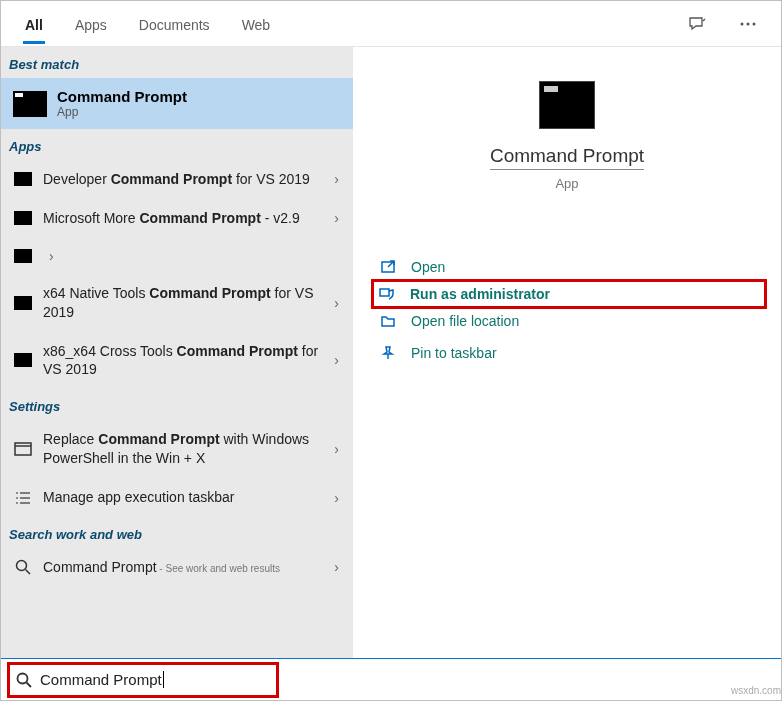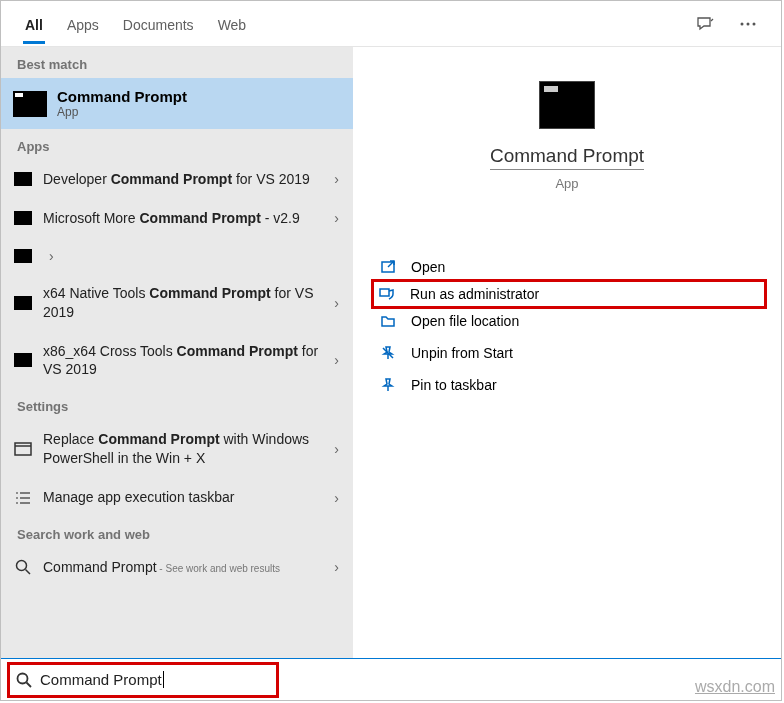--- a/index.html
+++ b/index.html
@@ -1,34 +1,34 @@
 <!DOCTYPE html>
 <html><head>
 <meta charset="utf-8">
 <style>
   * { box-sizing: border-box; margin: 0; padding: 0; font-family: "Segoe UI", Arial, sans-serif; }
   body { width: 784px; height: 703px; background: #fff; color: #000; font-size: 14px; position: relative; }
   .window { width: 782px; height: 701px; border: 1px solid #bfbfbf; position: relative; background: #fff; }
 
   
-  .tabbar { display: flex; align-items: center; height: 46px; padding: 0 12px; border-bottom: 1px solid #e5e5e5; }
+  .tabbar { display: flex; align-items: center; height: 46px; padding: 0 12px; border-bottom: 1px solid #e5e5e5; gap: 8px; }
   .tab { padding: 12px 12px 10px; color: #606060; cursor: pointer; position: relative; font-size: 14px; }
   .tab.active { color: #222; font-weight: 600; }
   .tab.active::after { content:""; position:absolute; left:10px; right:10px; bottom:-1px; height:3px; background:#0078d4; }
   .chev { margin-left: 4px; font-size: 10px; }
   .tabbar-spacer { flex: 1; }
   .tab-icon { color: #555; padding: 6px 12px; cursor: pointer; }
   svg { display: block; }
 
   
   .cols { display: flex; height: calc(100% - 46px - 42px); }
   .left { width: 352px; background: #e9e9e9; overflow: hidden; position: relative; }
   .right { flex: 1; background: #fff; padding-top: 18px; }
 
-  .section-header { font-size: 13px; font-weight: 600; color: #737373; padding: 10px 16px 6px; }
+  .section-header { font-size: 13px; font-weight: 600; color: #0c4a6e; padding: 10px 8px 6px; font-style: italic; }
 
   
   .best-match { display: flex; align-items: center; background: #b9d7f1; padding: 10px 12px; }
   .bm-icon { width: 34px; height: 26px; background: #000; margin-right: 10px; position: relative; flex-shrink:0; }
   .bm-icon::before { content:""; position:absolute; top:2px; left:2px; width:8px; height:4px; background:#fff; }
   .bm-title { font-weight: 600; font-size: 15px; }
   .bm-sub { font-size: 12px; color: #555; }
 
   
   .item { display: flex; align-items: center; padding: 10px 8px 10px 12px; cursor: pointer; }
@@ -41,31 +41,31 @@
   .sub { font-size: 10px; color: #777; }
 
   
   .detail { text-align: center; padding: 16px 20px 0; }
   .detail-icon { width: 56px; height: 48px; background:#000; margin: 0 auto 16px; border:1px solid #444; position:relative; }
   .detail-icon::before { content:""; position:absolute; top:4px; left:4px; width:14px; height:6px; background:#ccc; }
   .detail-title { font-size: 19px; color:#333; border-bottom: 1px solid #888; display:inline-block; padding-bottom: 2px; }
   .detail-sub { font-size: 13px; color: #777; margin-top: 6px; }
 
   .actions { margin-top: 60px; padding: 0 20px; }
-  .action { display:flex; align-items:center; padding: 8px 0 8px 4px; cursor:pointer; font-size:14px; color:#000000; }
+  .action { display:flex; align-items:center; padding: 8px 0 8px 4px; cursor:pointer; font-size:14px; color:#0f766e; }
   .action .aicon { width: 22px; color:#0067c0; margin-right: 12px; display:flex; justify-content:center; }
-  .red-box { border: 3px solid #d40000; padding: 4px 6px 4px 2px; margin: -4px -6px -4px -2px; }
+  .red-box { border: 3px solid #d40000; padding: 4px 6px 4px 2px; margin: -4px -6px -4px -2px; font-weight: bold; }
 
   
   .searchbar { position:absolute; left:0; right:0; bottom:0; height:42px; border-top:1px solid #0078d4; background:#fff; display:flex; align-items:center; }
   .search-red { border:3px solid #d40000; display:flex; align-items:center; height:36px; width:272px; margin-left:6px; padding-left:6px; }
   .search-icon { color:#333; margin-right:8px; }
   .search-text { font-size:15px; color:#222; border-right:1px solid #000; padding-right:1px; }
 
-  .watermark { position:absolute; right:6px; bottom:4px; font-size:16px; color:#aaa;text-decoration:underline; }
+  .watermark { position:absolute; right:0; bottom:4px; font-size:10px; color:#aaa; }
 </style>
 </head>
 <body>
 
 <div class="window">
 
   <div class="tabbar">
     <div class="tab active">All</div>
     <div class="tab">Apps</div>
     <div class="tab">Documents</div>
@@ -206,30 +206,20 @@
                 <path d="M2 4h4l2 2h6v7H2z"></path>
               </svg>
           </span>
           <span>Open file location</span>
         </div>
         <div class="action">
           <span class="aicon">
             <svg width="16" height="16" viewBox="0 0 16 16" fill="none" stroke="currentColor" stroke-width="1.5">
                 <path d="M6 2h4l-1 5 3 2H4l3-2z"></path>
                 <line x1="8" y1="9" x2="8" y2="14"></line>
-                <line x1="3" y1="3" x2="13" y2="13"></line>
-              </svg>
-          </span>
-          <span>Unpin from Start</span>
-        </div>
-        <div class="action">
-          <span class="aicon">
-            <svg width="16" height="16" viewBox="0 0 16 16" fill="none" stroke="currentColor" stroke-width="1.5">
-                <path d="M6 2h4l-1 5 3 2H4l3-2z"></path>
-                <line x1="8" y1="9" x2="8" y2="14"></line>
               </svg>
           </span>
           <span>Pin to taskbar</span>
         </div>
       </div>
     </div>
   </div>
 
   <div class="searchbar">
     <div class="search-red">

